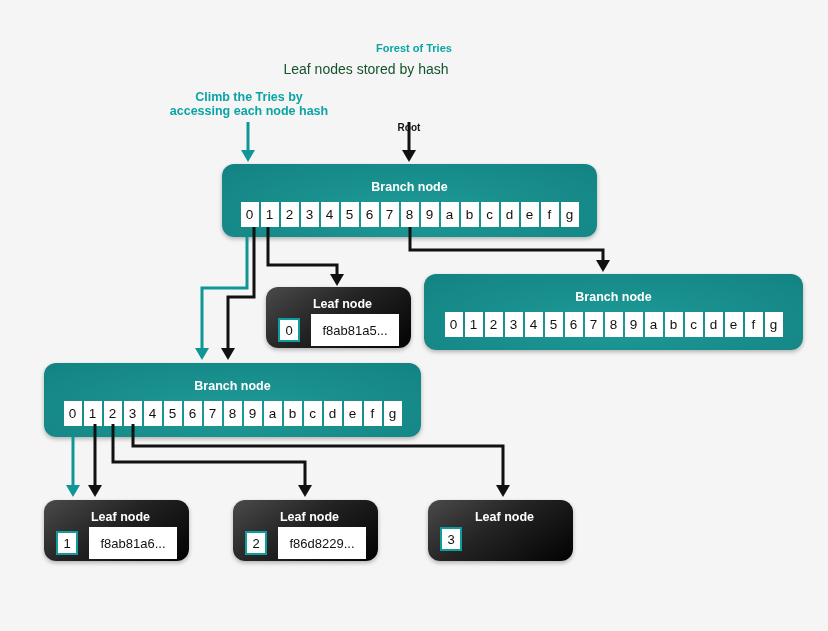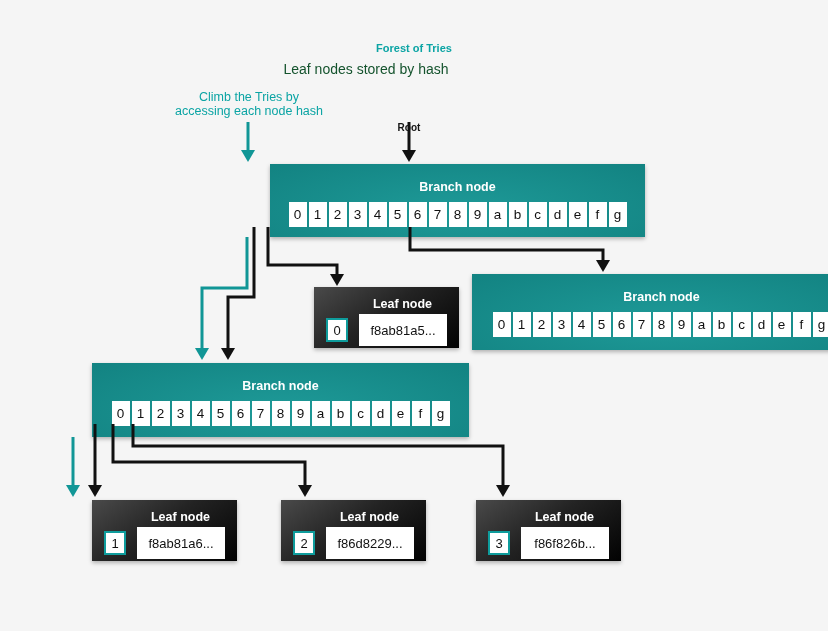--- a/index.html
+++ b/index.html
@@ -17,31 +17,30 @@
   .title{
     position:absolute;top:42px;left:0;width:828px;
     text-align:center;font-size:11px;font-weight:bold;color:#0ba4a4;
   }
   .subtitle{
     position:absolute;top:61px;left:0;width:732px;
     text-align:center;font-size:14px;color:#14532d;
   }
   .climb-note{
     position:absolute;top:91px;left:129px;width:240px;
-    text-align:center;font-size:12.5px;font-weight:normal;color:#0ba4a4;
+    text-align:center;font-size:12.5px;font-weight:bold;color:#0ba4a4;
     line-height:13.5px;white-space:pre-line;
   }
   .root-note{
     position:absolute;top:122px;left:379px;width:60px;
     text-align:center;font-size:10px;font-weight:bold;color:#141414;
   }
   .node{
-    position:absolute;border-radius:0;
+    position:absolute;border-radius:12px;
     box-shadow:0 2px 4px rgba(0,0,0,.28);
-    margin-left:48px;
   }
   .branch{
     background:radial-gradient(140% 190% at 50% 65%, #1e9a98 0%, #11807f 55%, #0a6a6d 100%);
   }
   .branch-label{
     position:absolute;top:16px;left:0;width:100%;
     text-align:center;font-size:12.5px;font-weight:bold;color:#ffffff;
   }
   .cells{
     position:absolute;top:38px;left:50%;transform:translateX(-50%);
@@ -53,21 +52,21 @@
     flex:0 0 auto;
   }
   .branch-root{left:222px;top:164px;width:375px;height:73px;}
   .branch-right{left:424px;top:274px;width:379px;height:76px;}
   .branch-left{left:44px;top:363px;width:377px;height:74px;}
   .leaf{
     width:145px;height:61px;
     background:linear-gradient(145deg,#4a4a4a 0%,#232323 45%,#020202 100%);
   }
   .leaf-label{
-    position:absolute;top:10px;left:16px;width:100%;
+    position:absolute;top:10px;left:4px;width:100%;
     text-align:center;font-size:12.5px;font-weight:bold;color:#ffffff;
   }
   .leaf-row{
     position:absolute;top:27px;left:12px;display:flex;gap:11px;align-items:center;
   }
   .index-cell{
     width:18px;height:20px;background:#ffffff;border:2px solid #0e9c9c;
     color:#111;font-size:13px;display:flex;align-items:center;justify-content:center;
   }
   .hash-box{
@@ -185,21 +184,20 @@
     <div class="leaf-row">
       <span class="index-cell">2</span>
       <span class="hash-box">f86d8229...</span>
     </div>
   </div>
 
   <div class="node leaf leaf-3">
     <div class="leaf-label">Leaf node</div>
     <div class="leaf-row">
       <span class="index-cell">3</span>
-      <span class="hash-box">f86f826b...</span>
     </div>
   </div>
 
   <svg class="arrows" width="828" height="631" viewBox="0 0 828 631">
     <defs>
       <marker id="ah-black" markerUnits="userSpaceOnUse" markerWidth="16" markerHeight="18" refX="2" refY="7" orient="auto">
         <path d="M0,0 L12,7 L0,14 Z" fill="#111111"></path>
       </marker>
       <marker id="ah-teal" markerUnits="userSpaceOnUse" markerWidth="16" markerHeight="18" refX="2" refY="7" orient="auto">
         <path d="M0,0 L12,7 L0,14 Z" fill="#119696"></path>

